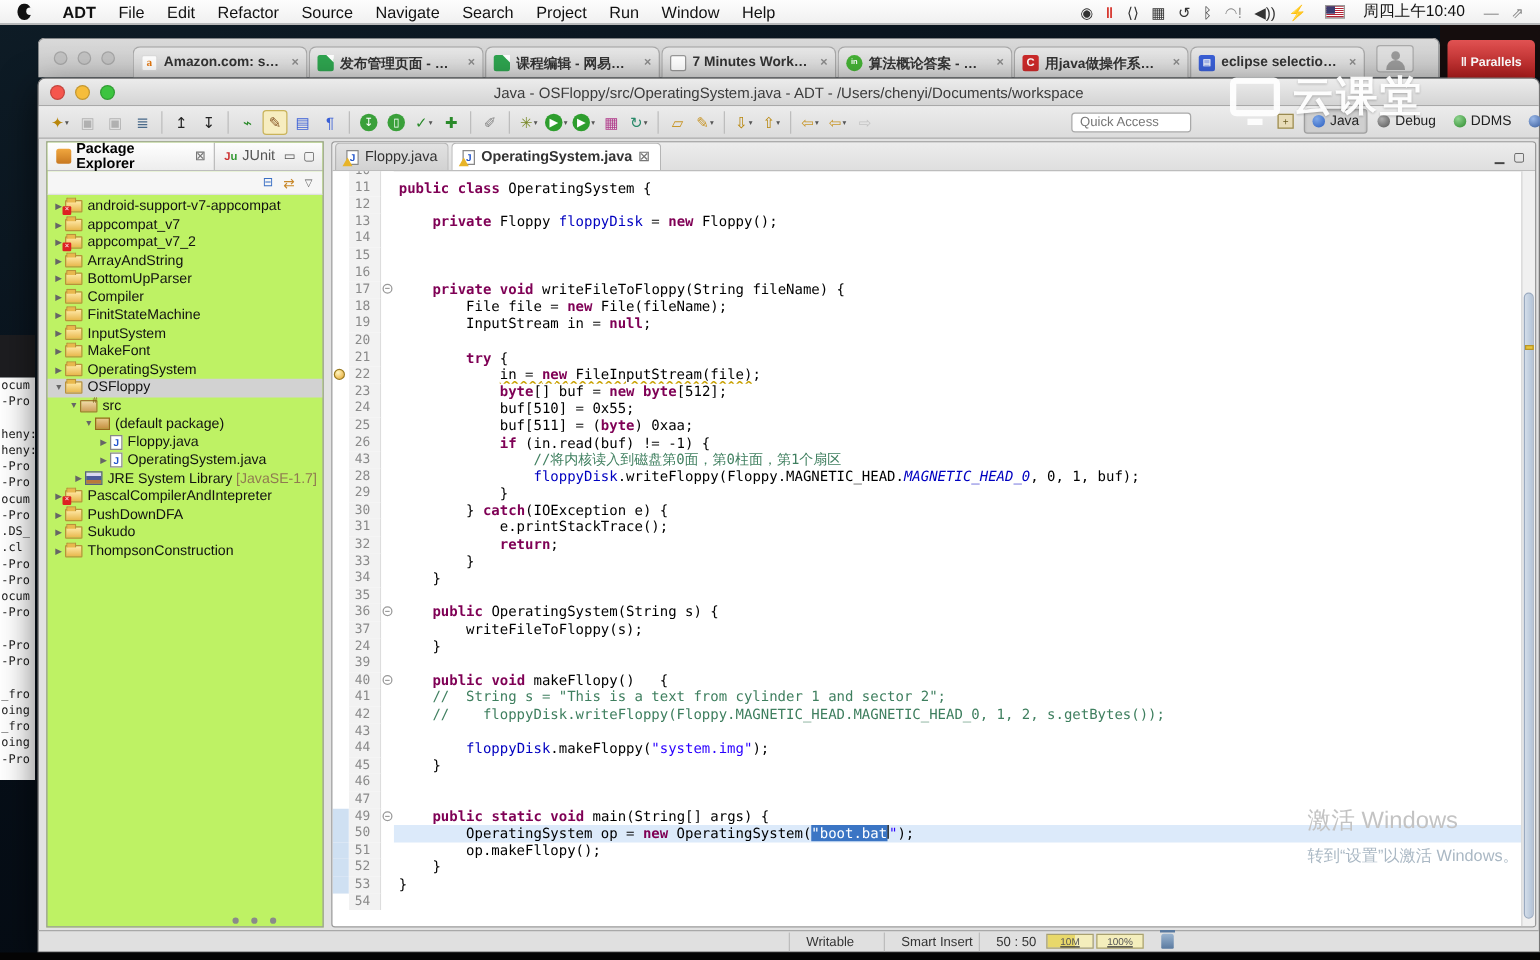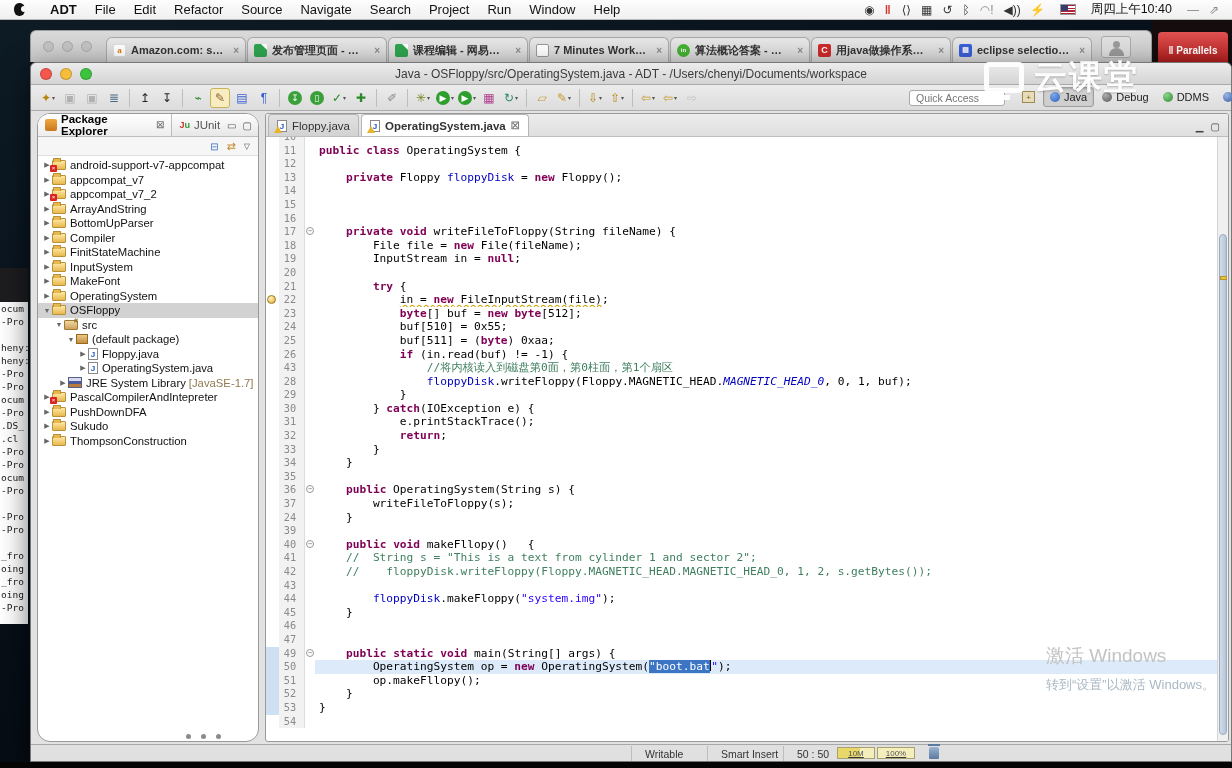--- a/index.html
+++ b/index.html
@@ -75,38 +75,38 @@
 
   .e-toolbar { position:absolute; left:0; top:22px; right:0; height:26px;
     background:linear-gradient(#ececec,#dcdcdc); border-bottom:1px solid #ababab;
     display:flex; align-items:center; padding-left:6px; }
   .tbi { height:20px; min-width:20px; display:flex; align-items:center; justify-content:center;
     font-size:12px; border-radius:3px; margin:0 1px; position:relative; padding:0 1px; }
   .tbi.active { background:#f7edc0; border:1px solid #c9b35a; }
   .tbi.dis { opacity:.35; }
   .tbi .dd { font-size:6px; color:#555; margin-left:1px; }
   .tbsep { width:1px; height:18px; background:#bdbdbd; margin:0 4px; flex:none; }
-  .qa-wrap { position:absolute; left:878px; top:5px; display:flex; align-items:center; }
+  .qa-wrap { position:absolute; left:826px; top:5px; display:flex; align-items:center; }
   .qa { width:96px; height:16px; border:1px solid #a9a9a9; border-radius:3px; background:#fff;
     font-size:10.5px; color:#9a9a9a; padding:0 6px; font-family:"Liberation Sans",sans-serif; }
   .persp { position:absolute; left:985px; top:2px; display:flex; align-items:center; gap:2px; }
   .pbtn { height:20px; display:flex; align-items:center; gap:4px; font-size:11px; color:#222;
     padding:0 6px; border-radius:3px; }
   .pbtn.active { background:#cfcfcf; border:1px solid #9e9e9e; box-shadow:inset 0 1px 2px rgba(0,0,0,.2); }
   .orb { width:10px; height:10px; border-radius:50%; flex:none; }
   .orb.java { background:radial-gradient(circle at 35% 30%,#7fa8e8,#2b5fc0); }
   .orb.ddms { background:radial-gradient(circle at 35% 30%,#8fd48f,#2c8a2c); }
   .pp-open { width:13px; height:12px; background:#e8dcb8; border:1px solid #9a8a50; font-size:8px;
     display:flex; align-items:center; justify-content:center; color:#6a5a20; }
 
   .e-body { position:absolute; left:0; top:48px; right:0; bottom:17px; }
 
   
-  .pkg-panel { position:absolute; left:6px; top:2px; width:222px; bottom:2px; background:#ffffff;
-    border:1px solid #9a9a9a; border-radius:13px; overflow:hidden; }
+  .pkg-panel { position:absolute; left:6px; top:2px; width:222px; bottom:2px; background:#bef264;
+    border:1px solid #9a9a9a; border-radius:0; overflow:hidden; }
   .pkg-head { height:23px; background:linear-gradient(#fdfdfd,#e7e7e7); border-bottom:1px solid #bdbdbd;
     display:flex; align-items:center; font-size:11.5px; }
   .view-tab { display:flex; align-items:center; gap:4px; padding:0 7px; height:100%; }
   .view-tab.sel { font-weight:bold; border-right:1px solid #bdbdbd; background:linear-gradient(#ffffff,#ededed); }
   .view-tab.dim { color:#555; }
   .pe-ic { width:12px; height:12px; background:linear-gradient(#f0a73f,#c87820); border-radius:2px; flex:none; }
   .ju-ic { font-size:9px; font-weight:bold; color:#c33; flex:none; }
   .ju-ic span { color:#393; }
   .vt-x { font-size:9px; color:#777; }
   .pkg-min { margin-left:auto; display:flex; gap:6px; padding-right:6px; color:#555; font-size:10px; }

